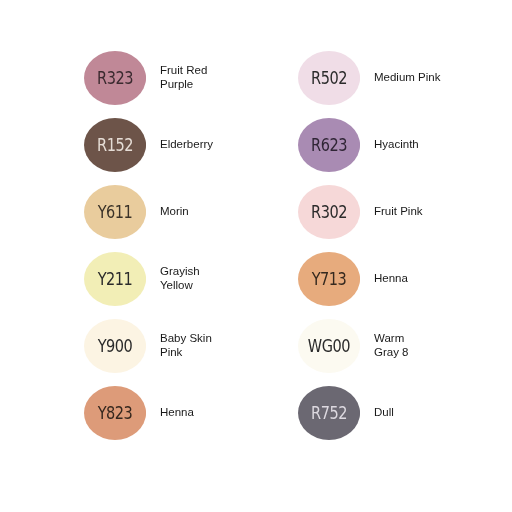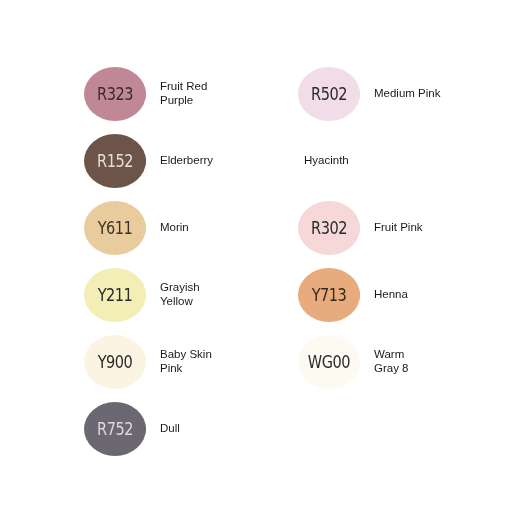--- a/index.html
+++ b/index.html
@@ -11,21 +11,21 @@
     height: 512px;
     background: #ffffff;
     font-family: "Liberation Sans", sans-serif;
     overflow: hidden;
   }
   #swatch-chart {
     position: relative;
     width: 512px;
     height: 512px;
     box-sizing: border-box;
-    padding: 60px 24px 30px 24px;
+    padding: 44px 24px 30px 24px;
   }
   .swatch-grid {
     display: grid;
     grid-template-columns: 190px 190px;
     column-gap: 24px;
     row-gap: 0px;
     justify-content: start;
     padding-left: 60px;
   }
   .swatch-row {
@@ -113,20 +113,25 @@
     <div class="swatch-row">
       <div class="swatch-blob-wrap">
         <div class="swatch-nub" style="background: rgb(109, 84, 73);"></div>
         <div class="swatch-blob" style="background: rgb(109, 84, 73);"></div>
         <div class="swatch-code" style="color: rgb(230, 221, 214);">R152</div>
       </div>
       <div class="swatch-name">Elderberry</div>
     </div>
 
     <div class="swatch-row">
+      <div class="swatch-blob-wrap">
+        <div class="swatch-nub" style="background: rgb(169, 139, 179);"></div>
+        <div class="swatch-blob" style="background: rgb(169, 139, 179);"></div>
+        <div class="swatch-code" style="color: rgb(47, 37, 53);">R623</div>
+      </div>
       <div class="swatch-name">Hyacinth</div>
     </div>
 
     <div class="swatch-row">
       <div class="swatch-blob-wrap">
         <div class="swatch-nub" style="background: rgb(233, 204, 157);"></div>
         <div class="swatch-blob" style="background: rgb(233, 204, 157);"></div>
         <div class="swatch-code" style="color: rgb(58, 50, 40);">Y611</div>
       </div>
       <div class="swatch-name">Morin</div>
@@ -173,20 +178,28 @@
     <div class="swatch-row">
       <div class="swatch-blob-wrap">
         <div class="swatch-nub" style="background: rgb(252, 250, 241);"></div>
         <div class="swatch-blob" style="background: rgb(252, 250, 241);"></div>
         <div class="swatch-code" style="color: rgb(43, 43, 43);">WG00</div>
       </div>
       <div class="swatch-name">Warm
 Gray 8</div>
     </div>
 
+    <div class="swatch-row">
+      <div class="swatch-blob-wrap">
+        <div class="swatch-nub" style="background: rgb(221, 155, 121);"></div>
+        <div class="swatch-blob" style="background: rgb(221, 155, 121);"></div>
+        <div class="swatch-code" style="color: rgb(53, 39, 30);">Y823</div>
+      </div>
+      <div class="swatch-name">Henna</div>
+    </div>
 
     <div class="swatch-row">
       <div class="swatch-blob-wrap">
         <div class="swatch-nub" style="background: rgb(107, 104, 114);"></div>
         <div class="swatch-blob" style="background: rgb(107, 104, 114);"></div>
         <div class="swatch-code" style="color: rgb(221, 217, 224);">R752</div>
       </div>
       <div class="swatch-name">Dull</div>
     </div>
 

